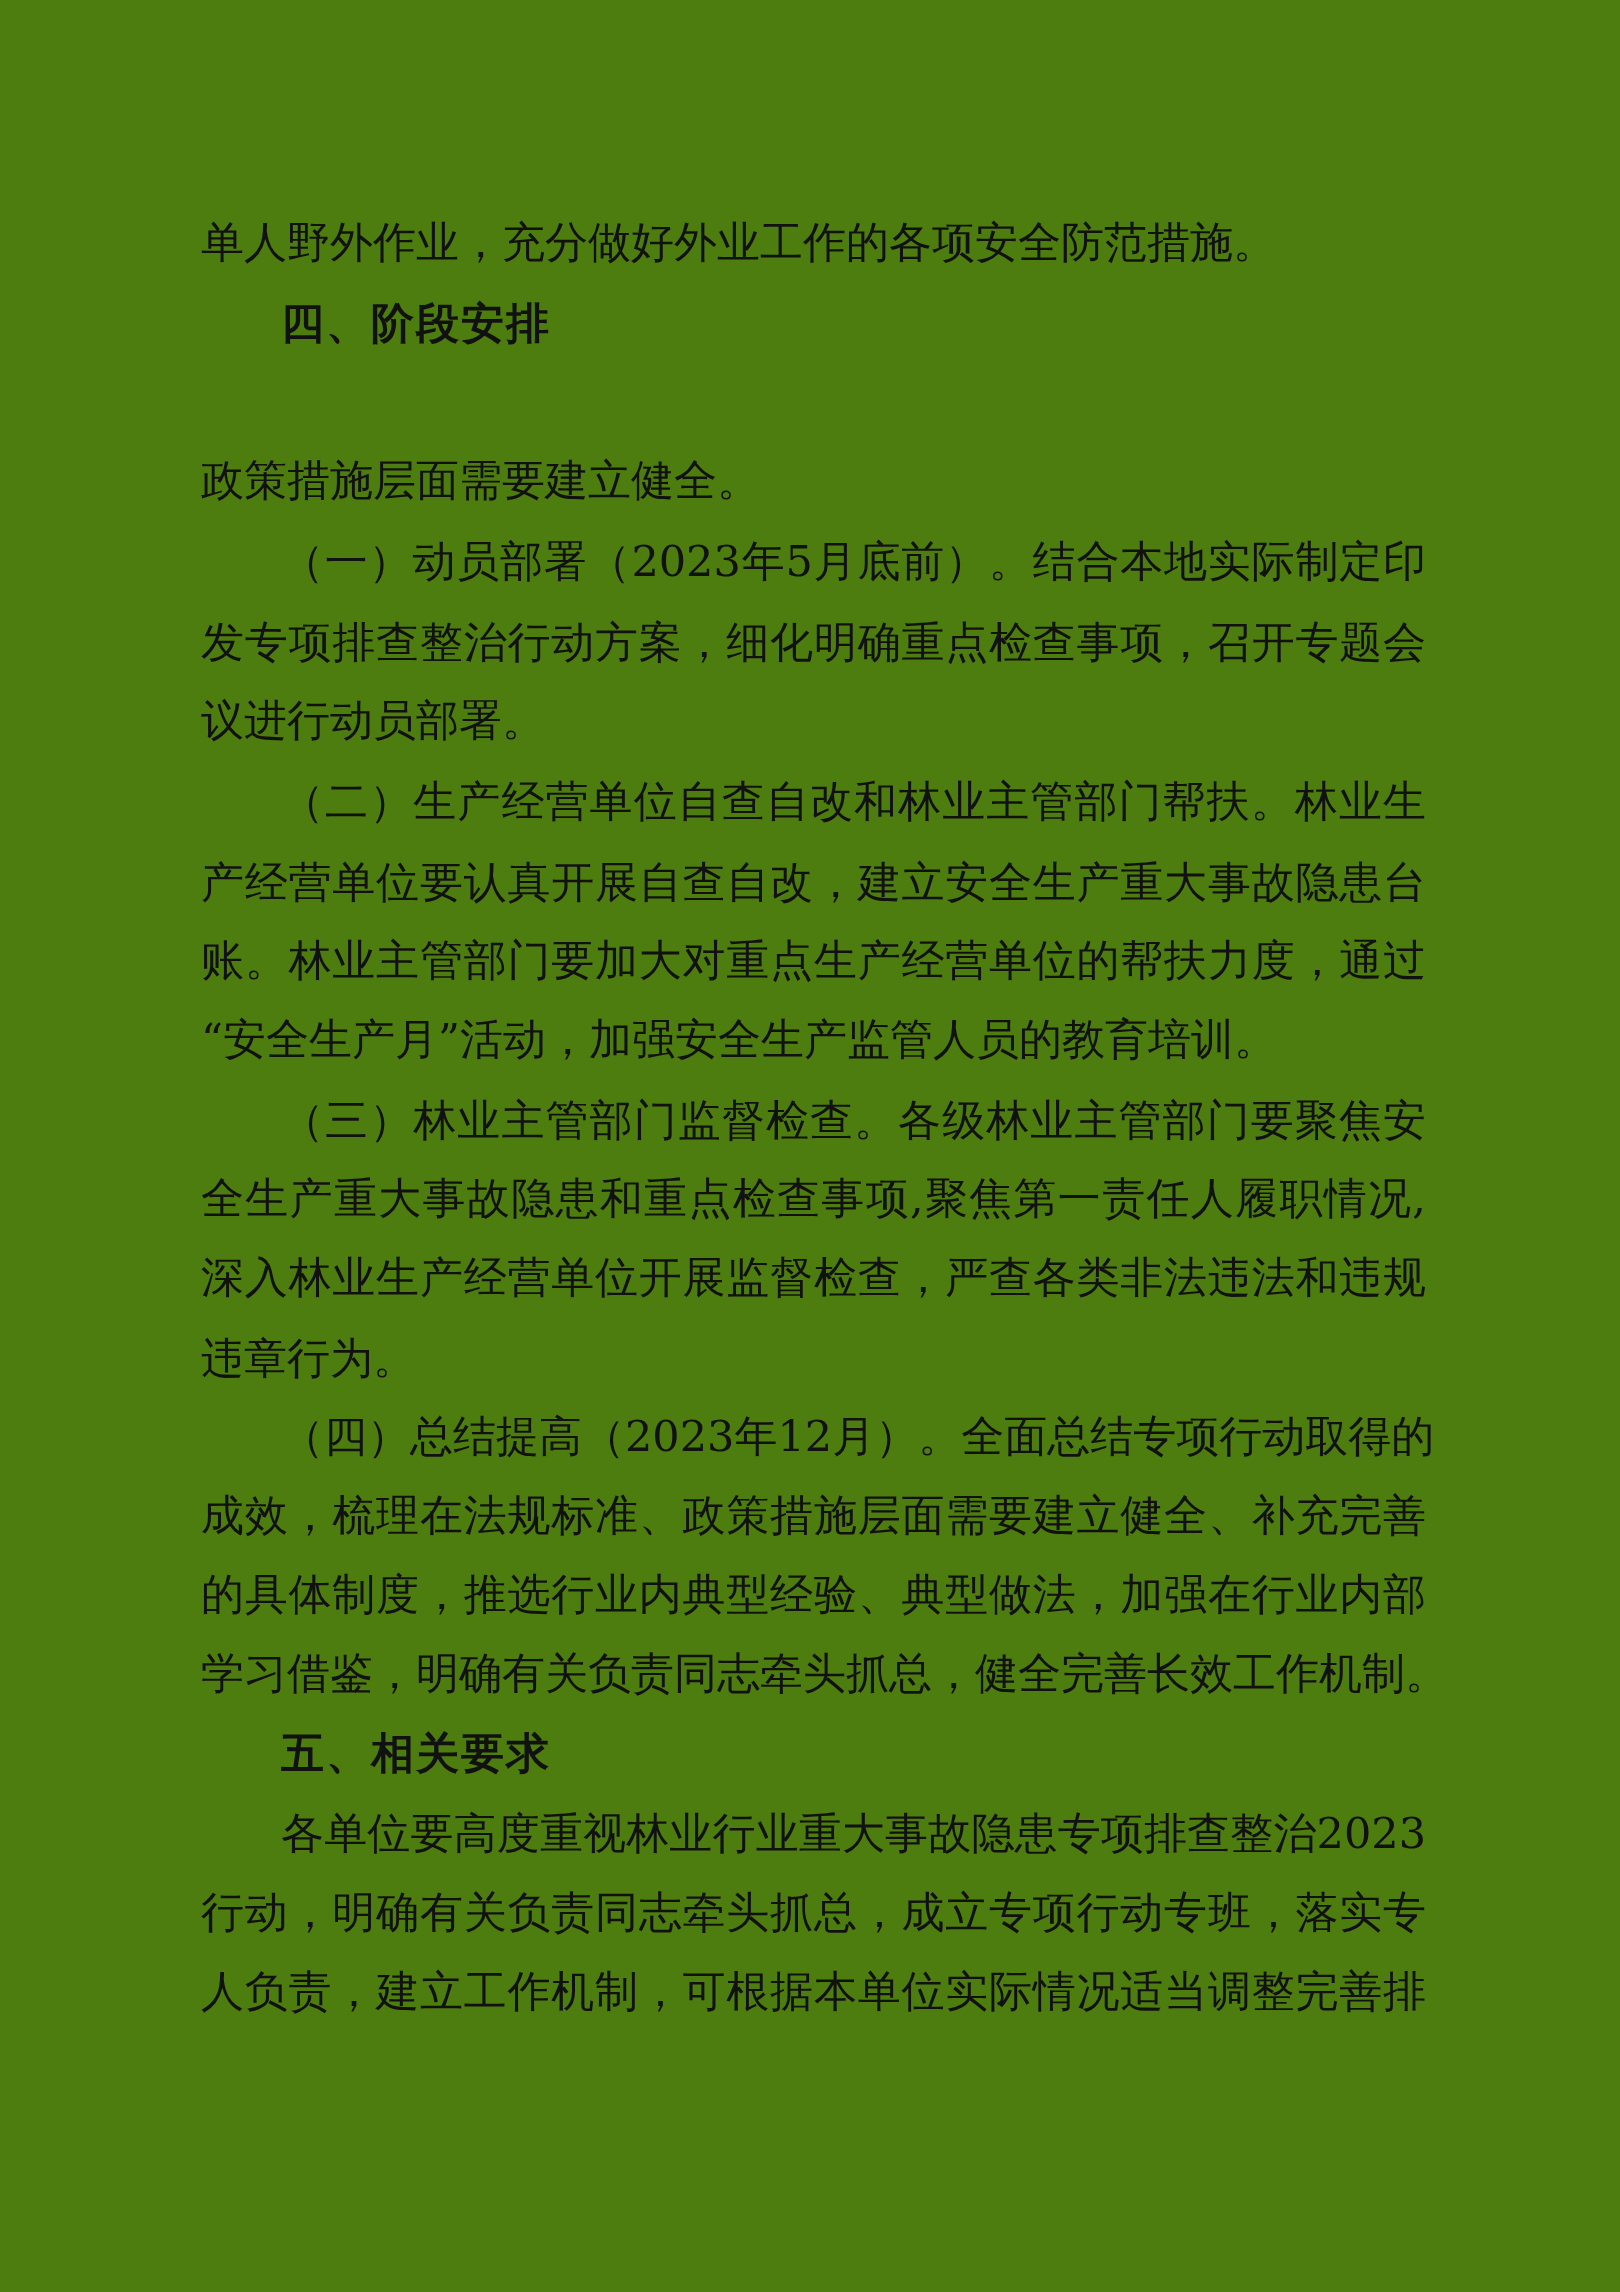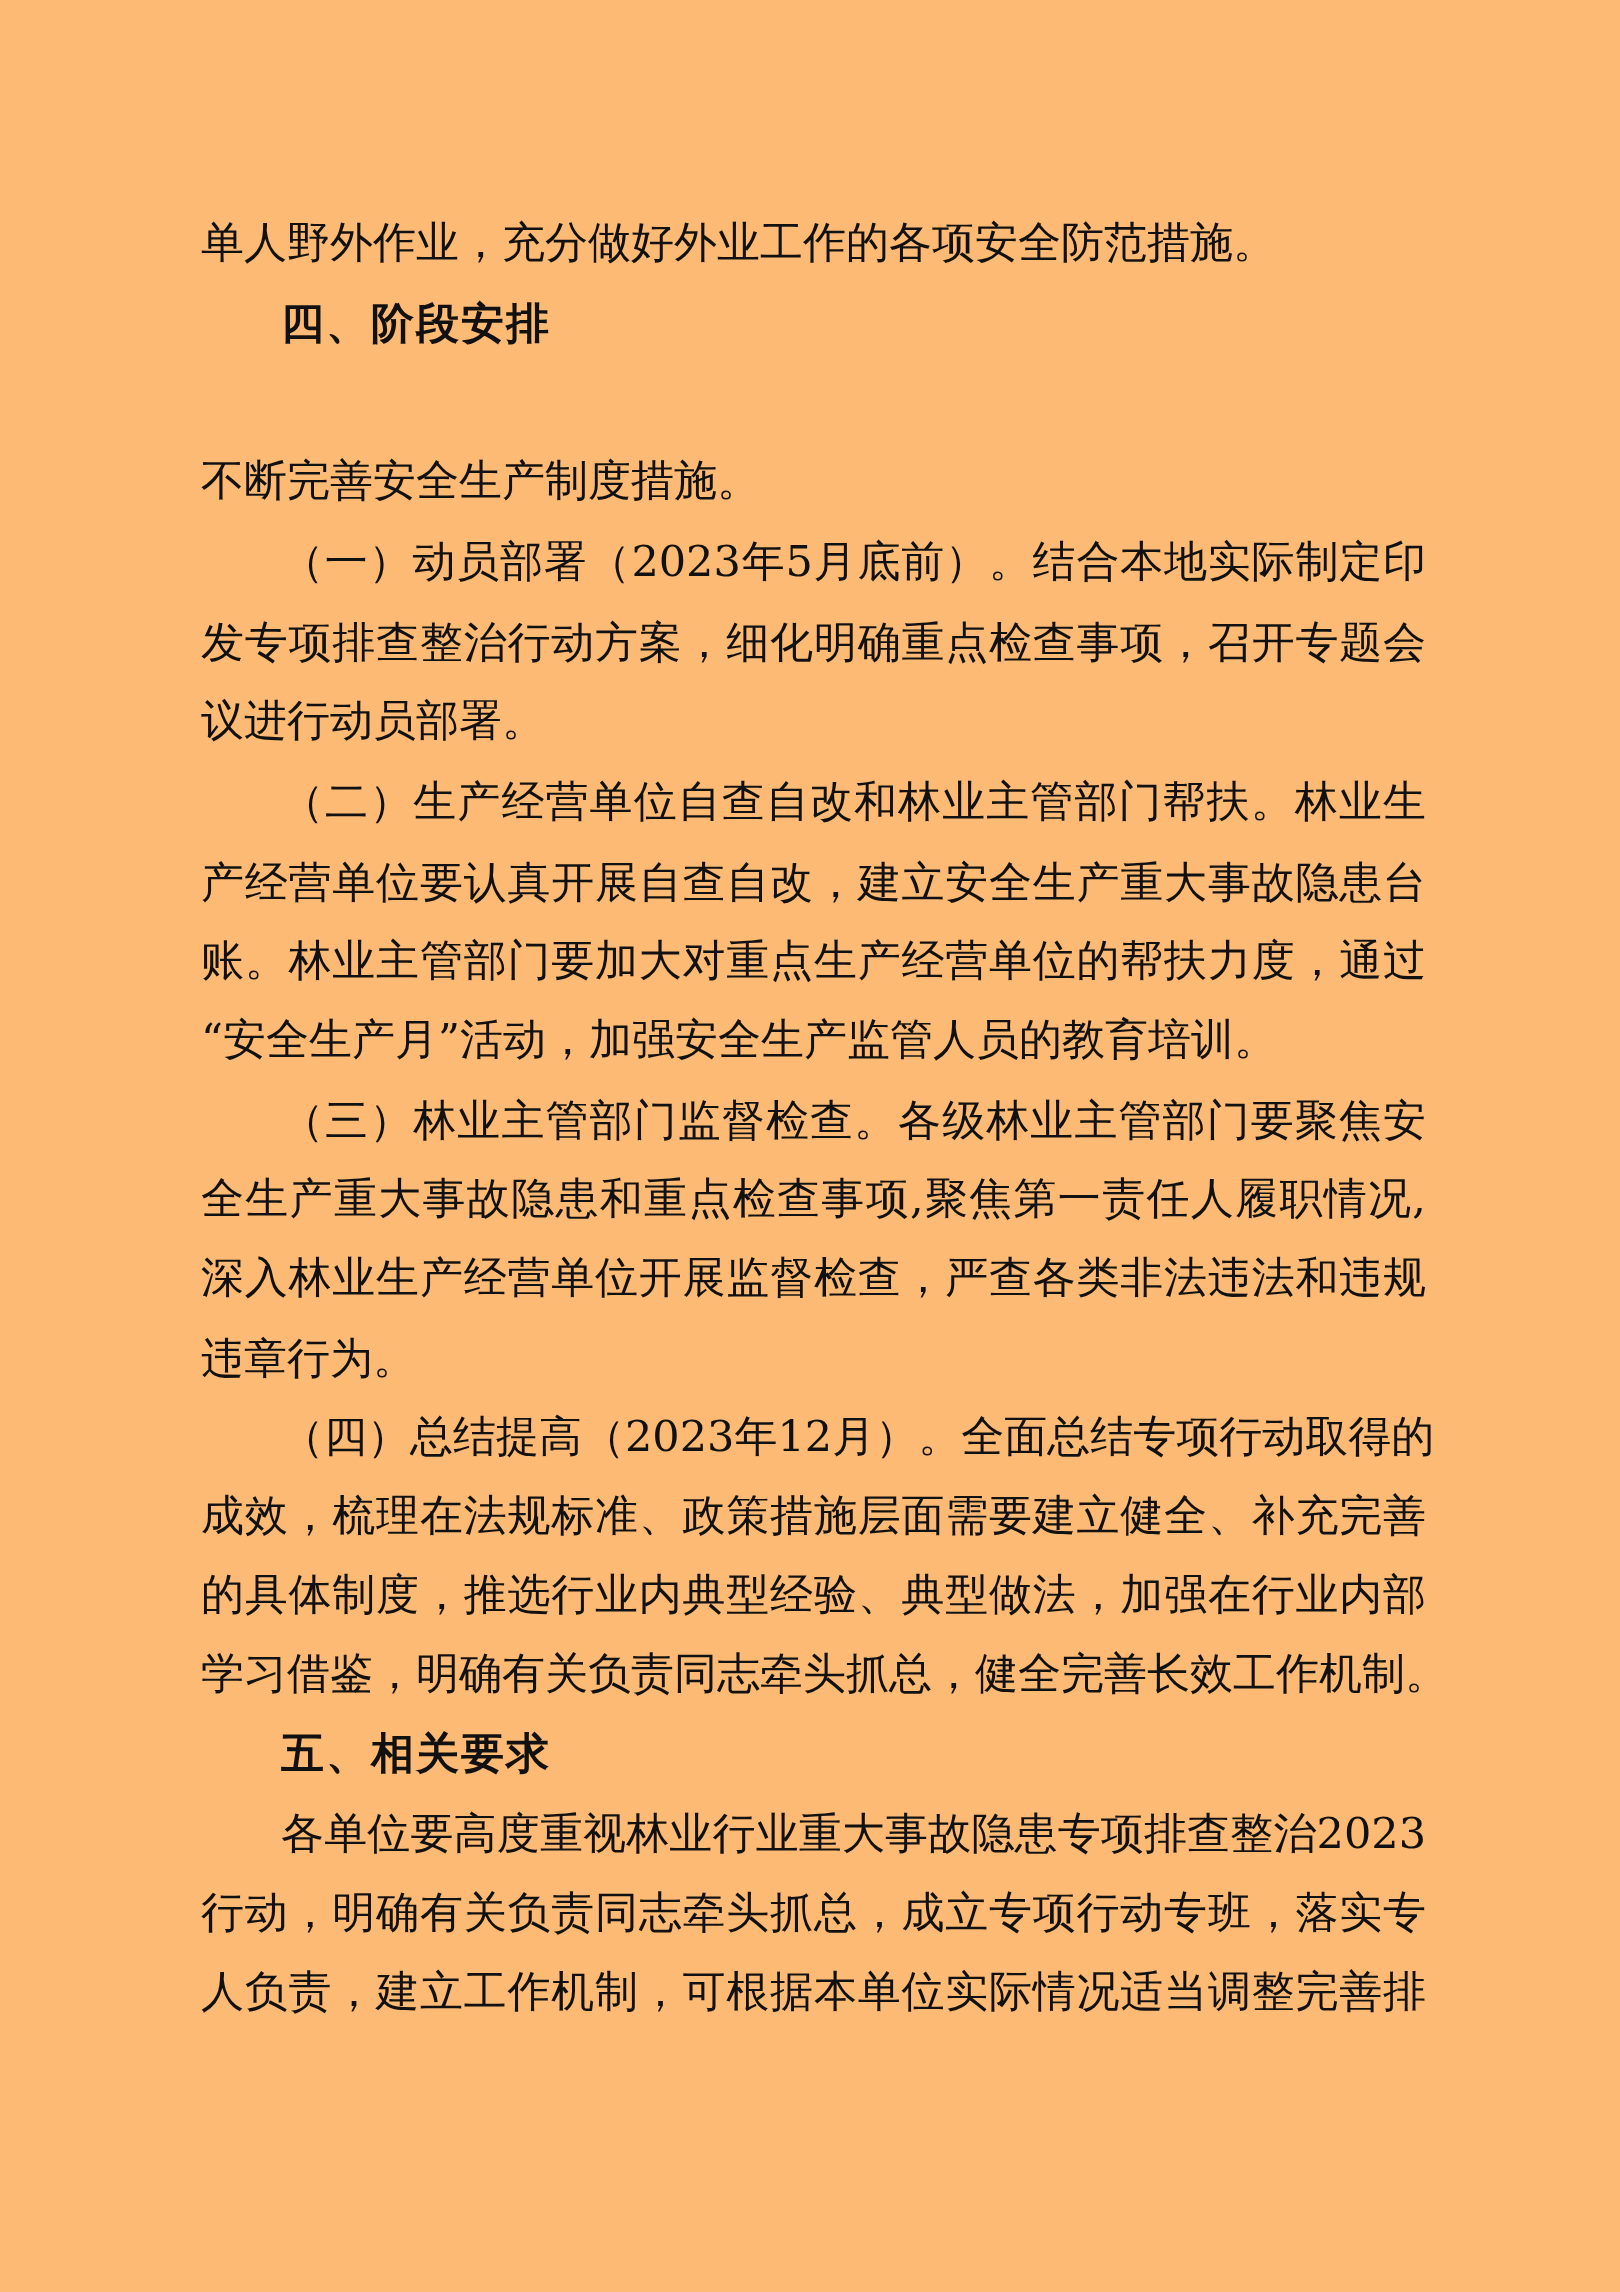--- a/index.html
+++ b/index.html
@@ -1,18 +1,18 @@
 <!DOCTYPE html>
 <html><head>
 <meta charset="utf-8">
 <style>
   html, body { margin: 0; padding: 0; background: #ffffff; }
   body { width: 1620px; height: 2293px; position: relative; overflow: hidden; }
   .page {
-    position: absolute; left: 0; top: 0; width: 1620px; height: 2293px; background: #fdba74;
+    position: absolute; left: 0; top: 0; width: 1620px; height: 2293px; background: #4d7c0f;
   }
   .line {
     position: absolute;
     left: 201px;
     width: 1225px;
     height: 80px;
     line-height: 80px;
     font-family: "DejaVu Serif", "Liberation Serif", serif;
     font-size: 43px;
     color: #111;
@@ -29,21 +29,21 @@
     text-align-last: left;
     letter-spacing: 2px;
   }
 </style>
 </head>
 <body>
 
 <div class="page">
   <div class="line last" style="top:202px">单人野外作业，充分做好外业工作的各项安全防范措施。</div>
   <div class="line heading" style="top:283px">四、阶段安排</div>
-  <div class="line last" style="top:440px">不断完善安全生产制度措施。</div>
+  <div class="line last" style="top:440px">政策措施层面需要建立健全。</div>
   <div class="line indent" style="top:521px">（一）动员部署（2023年5月底前）。结合本地实际制定印</div>
   <div class="line" style="top:602px">发专项排查整治行动方案，细化明确重点检查事项，召开专题会</div>
   <div class="line last" style="top:680px">议进行动员部署。</div>
   <div class="line" style="top:842px">产经营单位要认真开展自查自改，建立安全生产重大事故隐患台</div>
   <div class="line indent" style="top:761px">（二）生产经营单位自查自改和林业主管部门帮扶。林业生</div>
   <div class="line" style="top:920px">账。林业主管部门要加大对重点生产经营单位的帮扶力度，通过</div>
   <div class="line last" style="top:999px">“安全生产月”活动，加强安全生产监管人员的教育培训。</div>
   <div class="line indent" style="top:1080px">（三）林业主管部门监督检查。各级林业主管部门要聚焦安</div>
   <div class="line" style="top:1237px">深入林业生产经营单位开展监督检查，严查各类非法违法和违规</div>
   <div class="line" style="top:1158px">全生产重大事故隐患和重点检查事项,聚焦第一责任人履职情况,</div>

